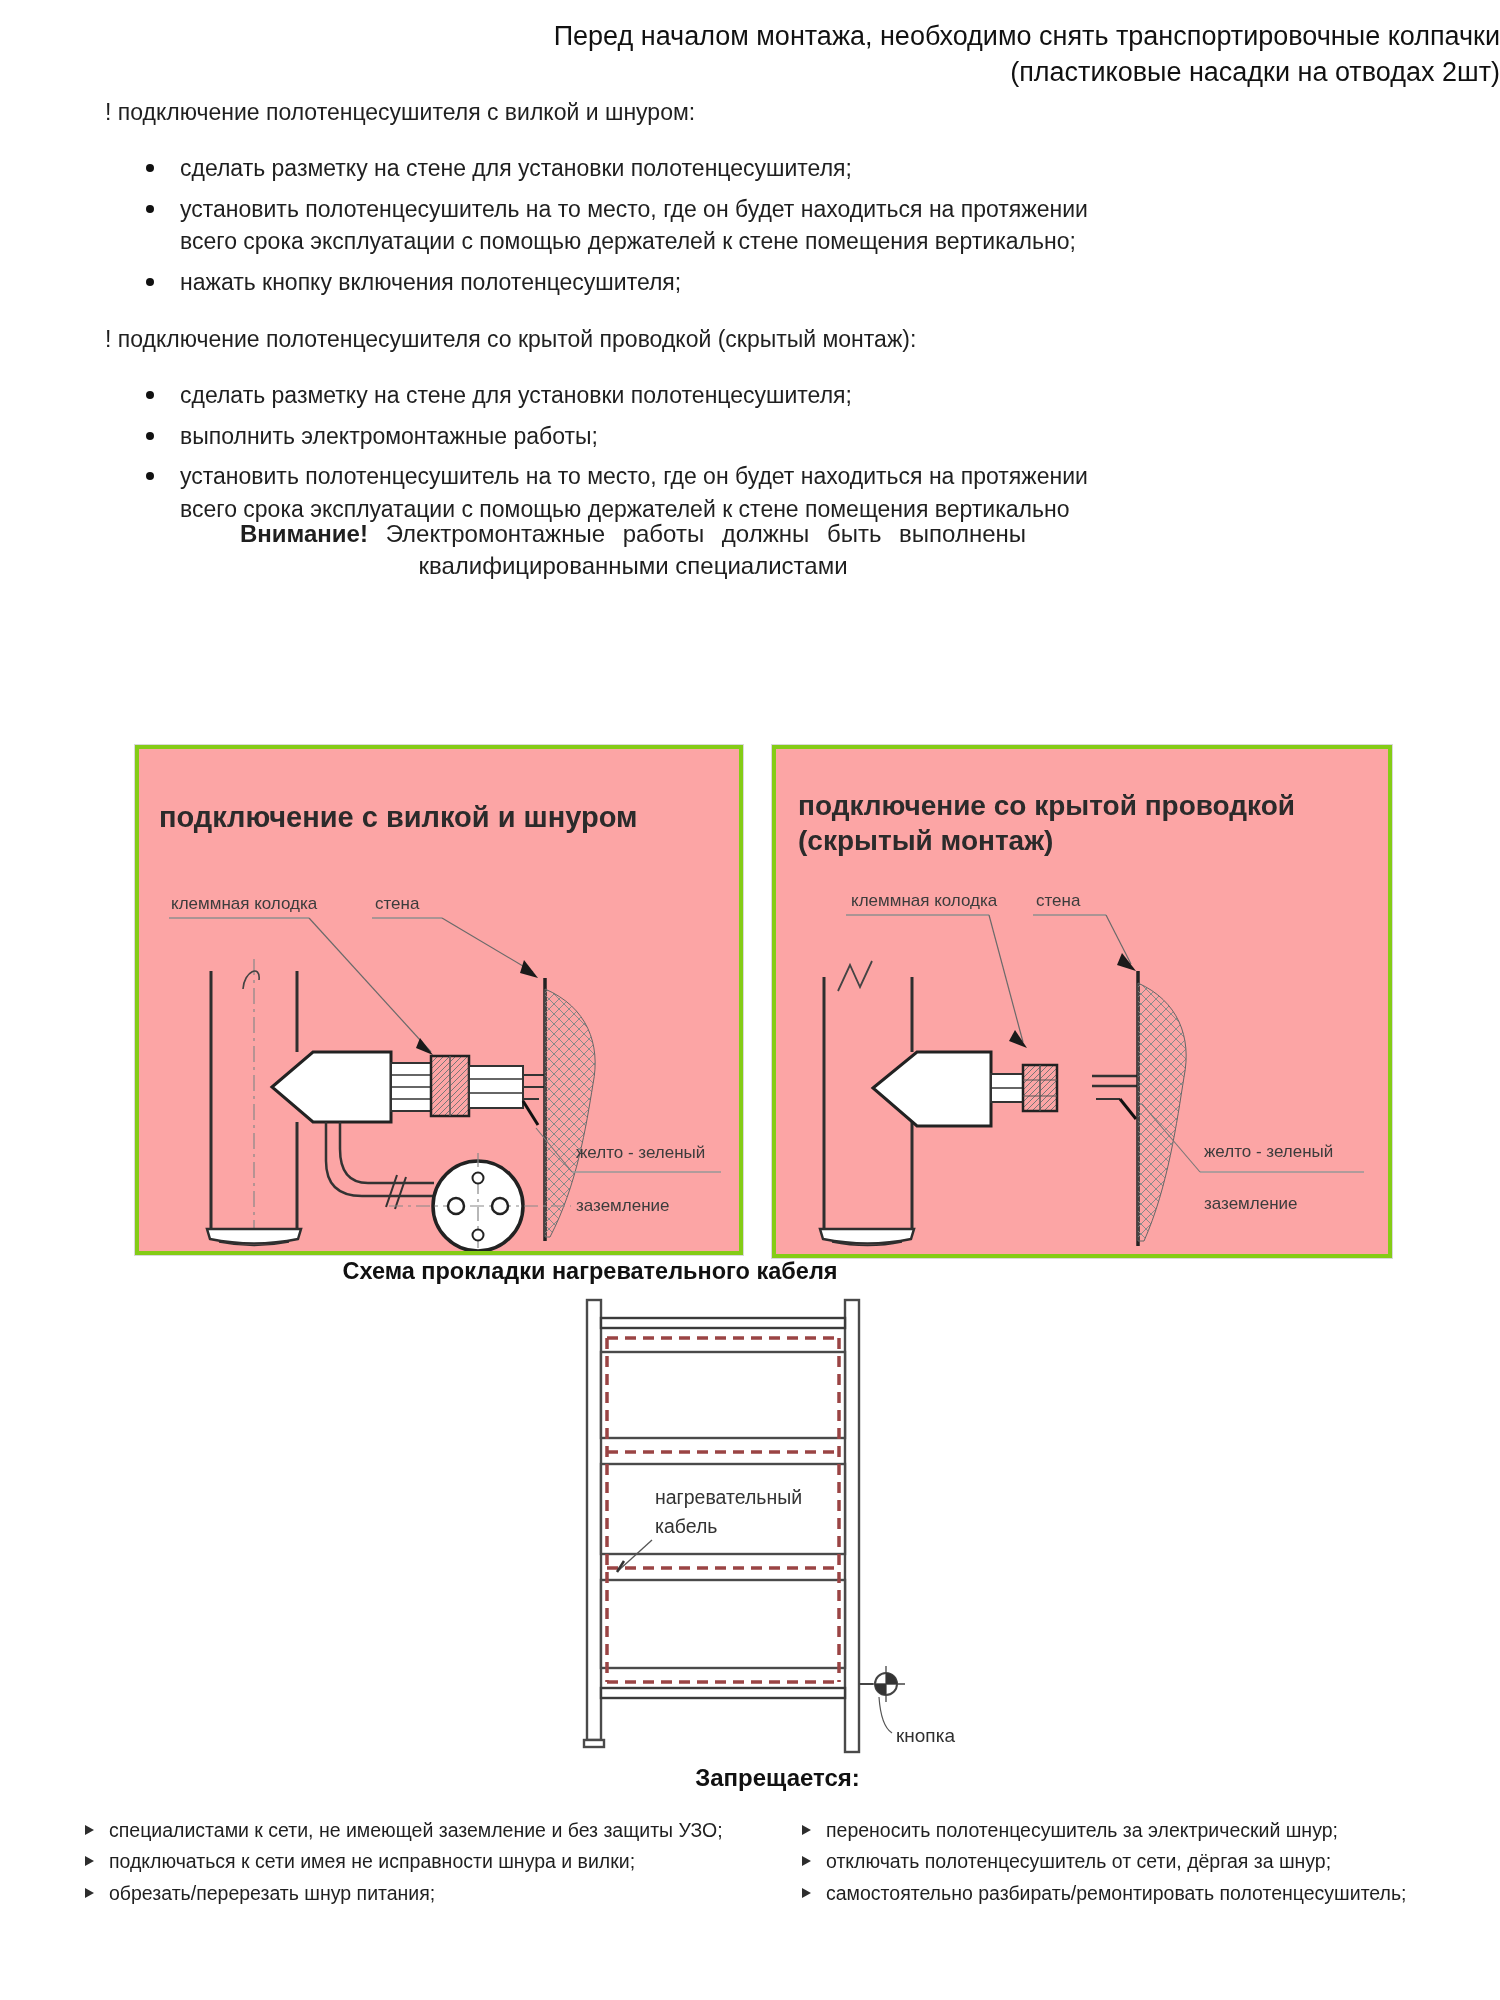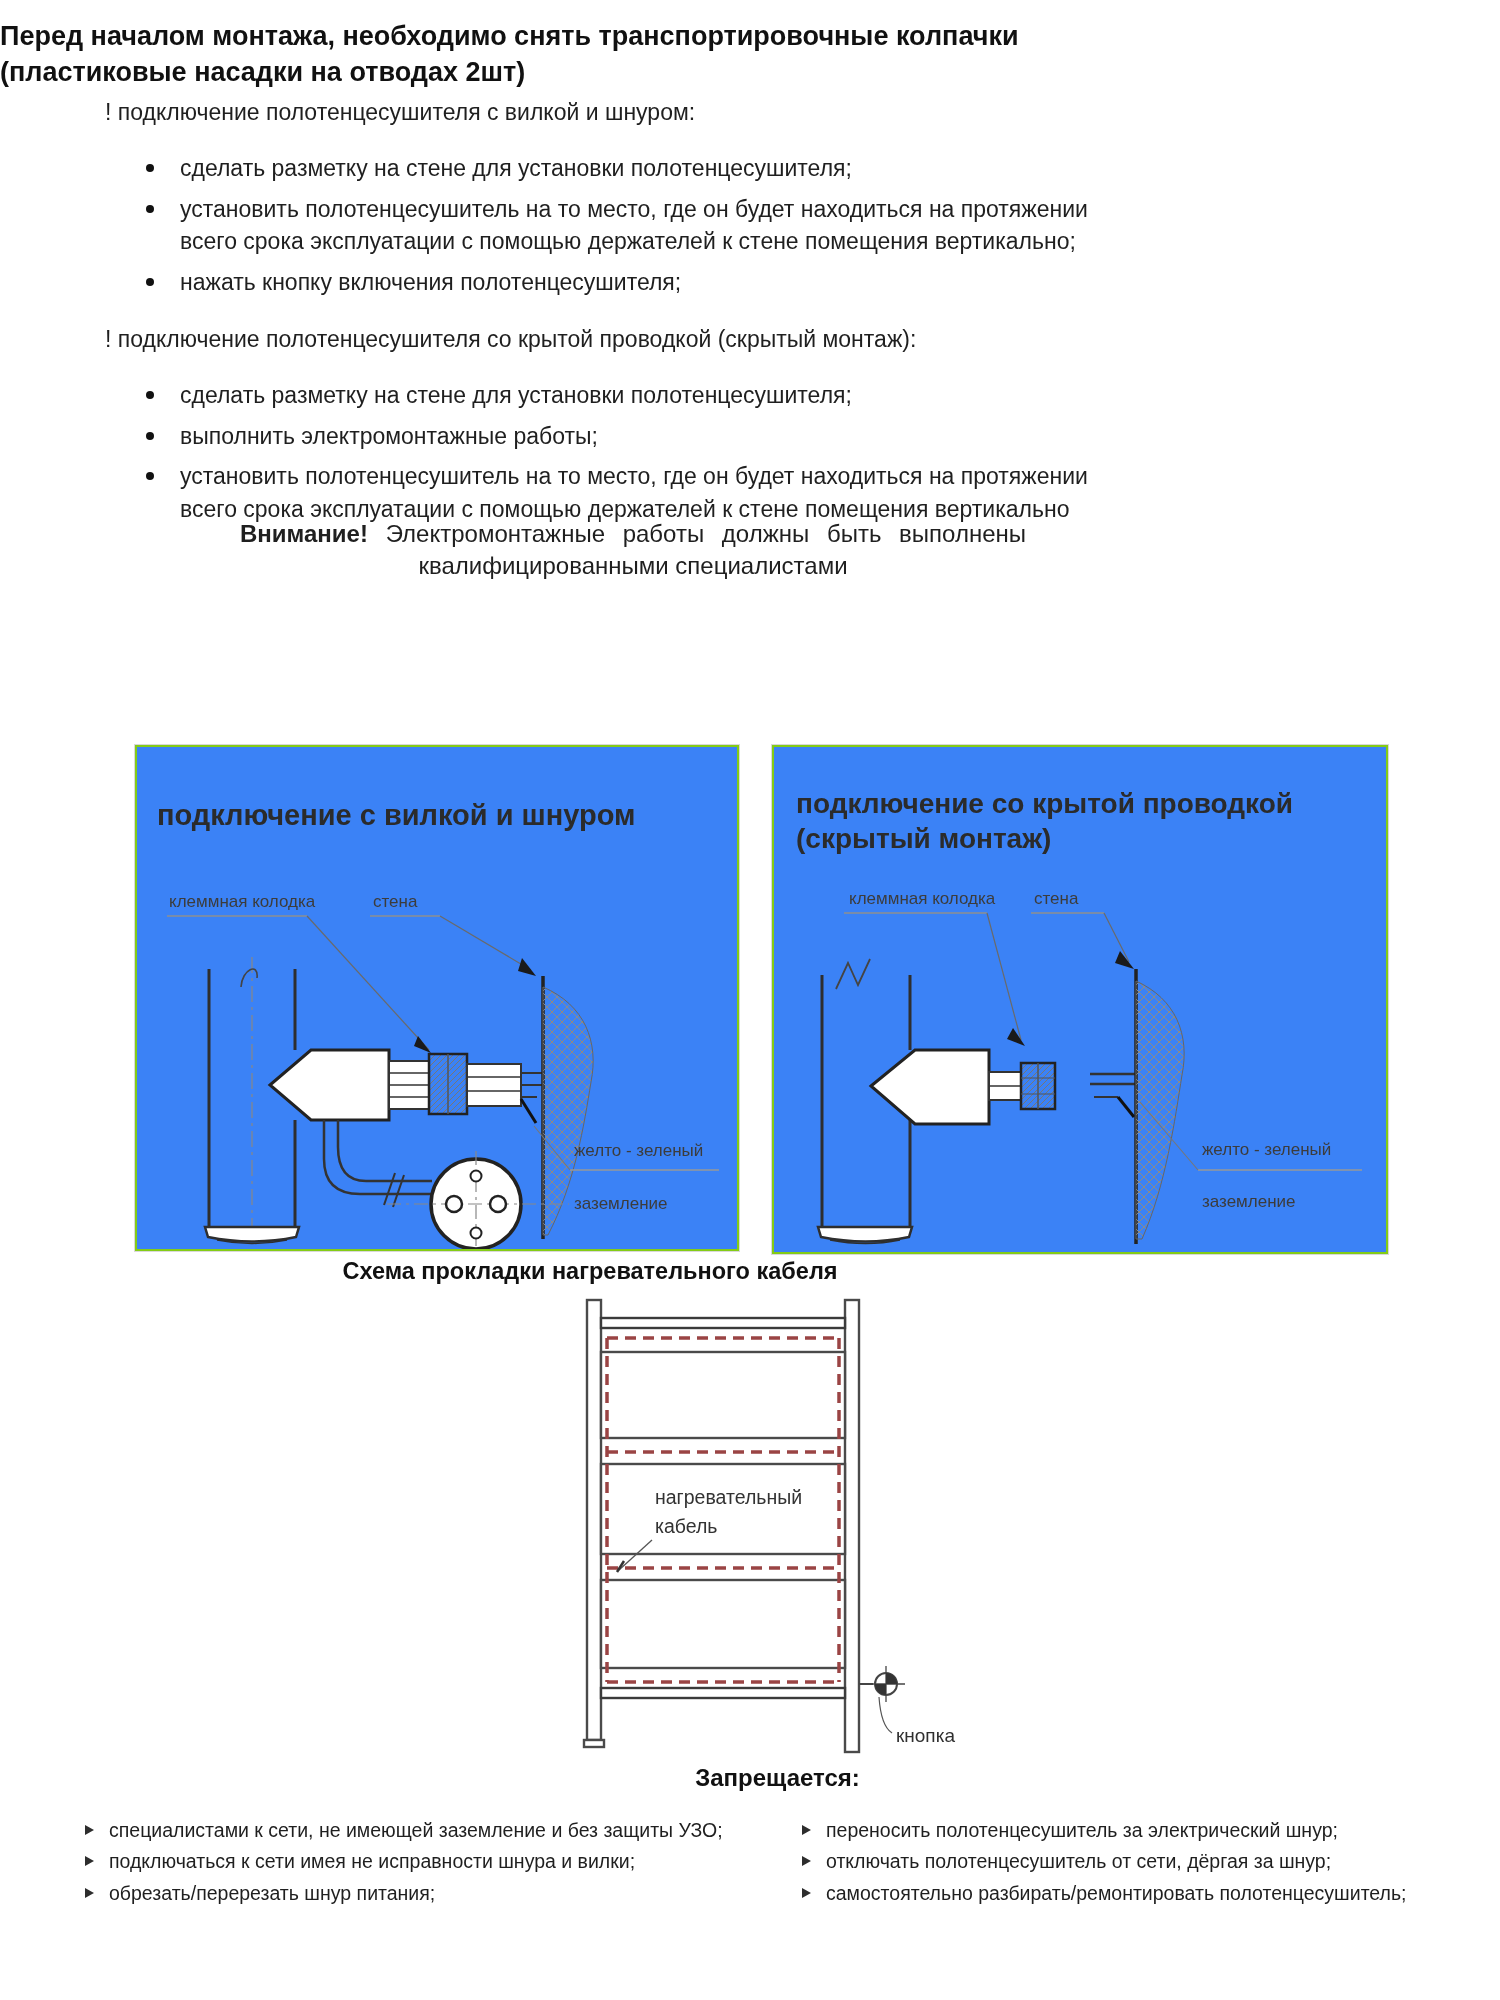--- a/index.html
+++ b/index.html
@@ -1,22 +1,22 @@
 <!DOCTYPE html>
 <html><head>
 <meta charset="utf-8">
 <style>
   html,body{margin:0;padding:0;background:#ffffff;}
   .page{
     position:relative;width:1500px;height:2000px;background:#ffffff;
     font-family:"Liberation Sans",sans-serif;color:#1f1f1f;overflow:hidden;
   }
   .doc-title{
-    position:absolute;top:18px;left:0;width:100%;text-align:left;
-    font-size:27px;font-weight:bold;line-height:1.35;margin:0;color:#111;
+    position:absolute;top:18px;left:0;width:100%;text-align:right;
+    font-size:27px;font-weight:normal;line-height:1.35;margin:0;color:#111;
   }
   .doc-title .tline{display:block;}
   .sec{position:absolute;left:85px;width:1045px;margin-left:20px;}
   .sec-heading{margin:0 0 24px 0;font-size:23px;line-height:1.3;}
   .bullets{list-style:none;margin:0 0 0 38px;padding:0;width:995px;}
   .bullets li{
     position:relative;padding-left:37px;font-size:23px;line-height:1.42;
     margin-bottom:8px;
   }
   .bullets li::before{
@@ -24,21 +24,21 @@
     border-radius:50%;background:#111;
   }
   .warning{position:absolute;left:240px;top:520px;width:786px;}
   .warn-line1{
     margin:0;font-size:24px;text-align:justify;text-align-last:justify;
     word-spacing:5px;
   }
   .warn-line1 b{font-weight:bold;}
   .warn-line2{margin:4px 0 0 0;font-size:24px;text-align:center;}
   .diagram-box{
-    position:absolute;border:2px solid #84cc16;background:#3b82f6;
+    position:absolute;border:4px solid #84cc16;background:#fca5a5;
     box-shadow:0 0 0 1px #d9d9d9;
   }
   .diagram-box svg{display:block;width:100%;height:100%;}
   svg text{font-family:"Liberation Sans",sans-serif;}
   .scheme-caption{
     position:absolute;top:1258px;left:0;width:1180px;text-align:center;
     margin:0;font-size:23.5px;font-weight:bold;color:#111;
   }
   .ladder{position:absolute;left:555px;top:1290px;width:430px;height:510px;}
   .forbidden-heading{

